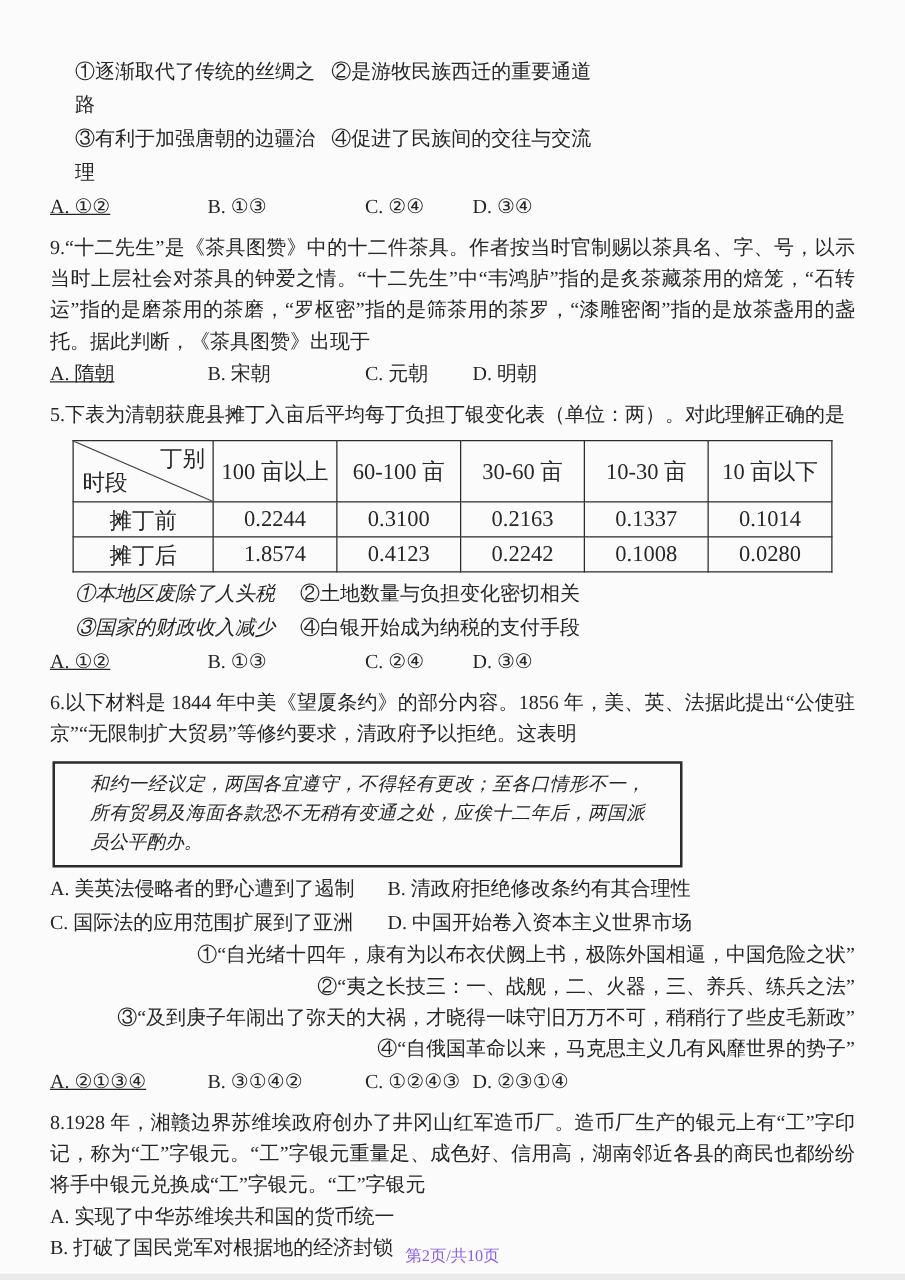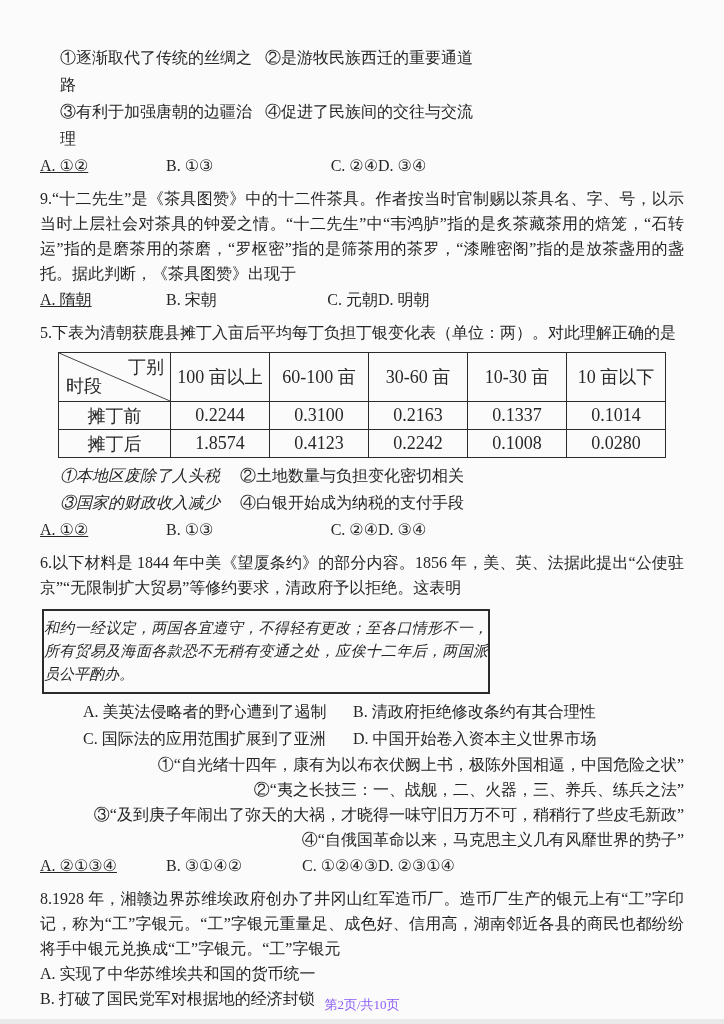--- a/index.html
+++ b/index.html
@@ -13,23 +13,23 @@
   }
   .content{padding:44px 40px 0 40px;font-size:16px;}
   p{margin:0;}
   .stem{line-height:25px;text-align:justify;margin-top:7px;}
   .pair{display:flex;padding-left:20px;line-height:27px;}
   .pair .p1{display:inline-block;width:205px;}
   .pair.narrow .p1{width:180px;font-style:italic;}
   .opt4{display:flex;line-height:26px;margin-top:1px;}
   .opt4 .o1{display:inline-block;width:126px;text-decoration:underline;}
   .opt4 .o2{display:inline-block;width:126px;}
-  .opt4 .o3{display:inline-block;width:86px;text-align:right;}
+  .opt4 .o3{display:inline-block;width:86px;}
   .opt2{display:flex;line-height:27px;}
-  .opt2 .o1{display:inline-block;width:270px;margin-left:43px;}
+  .opt2 .o1{display:inline-block;width:270px;}
   .optline{line-height:25px;}
   .itemline{line-height:25px;padding-left:20px;text-align:right;}
   
   table.dt{
     border-collapse:collapse;
     table-layout:fixed;
     width:608px;
     margin:7px 0 4px 18px;
     font-size:18px;
   }
@@ -43,21 +43,21 @@
   td.diag{position:relative;padding:0;}
   td.diag svg{position:absolute;left:0;top:0;width:100%;height:100%;display:block;}
   td.diag .ct{position:absolute;top:2px;right:6px;}
   td.diag .cb{position:absolute;bottom:3px;left:7px;}
   col.c0{width:112px;}
   
   .quote-box{
     width:444px;
     border:2px solid #2b2b2b;
     margin:9px 0 4px 2px;
-    padding:6px 0;
+    padding:6px 28px;
     font-size:15px;
     line-height:23px;
     font-style:italic;
     text-align:justify;
   }
   .footer{
     position:absolute;bottom:10px;left:0;width:100%;
     text-align:center;font-size:13px;color:#8b5cf6;
   }
   .bottom-edge{

